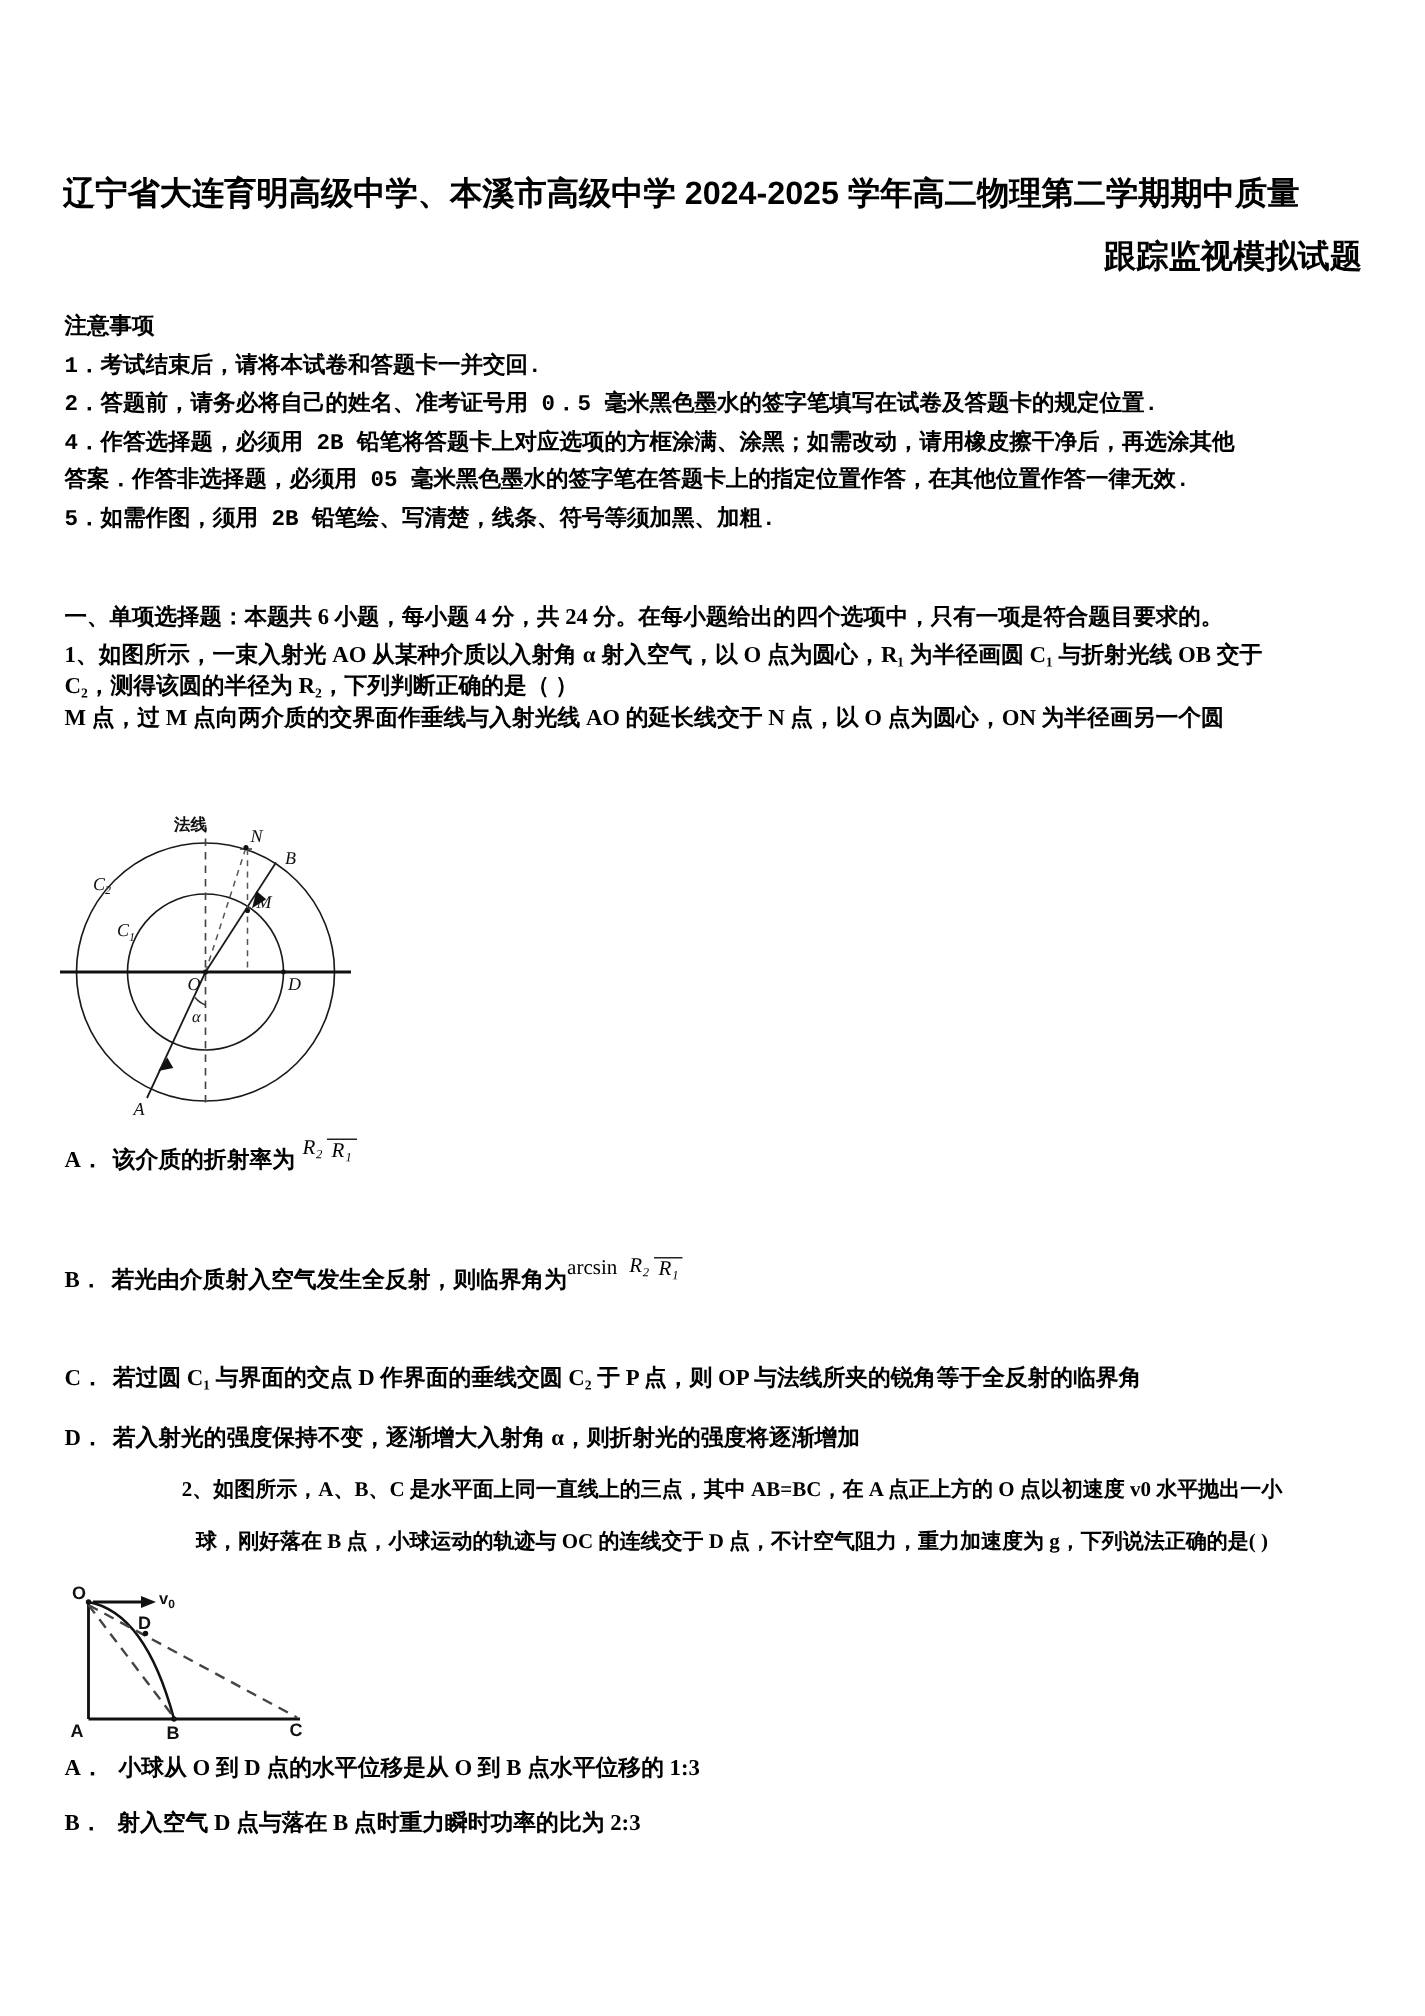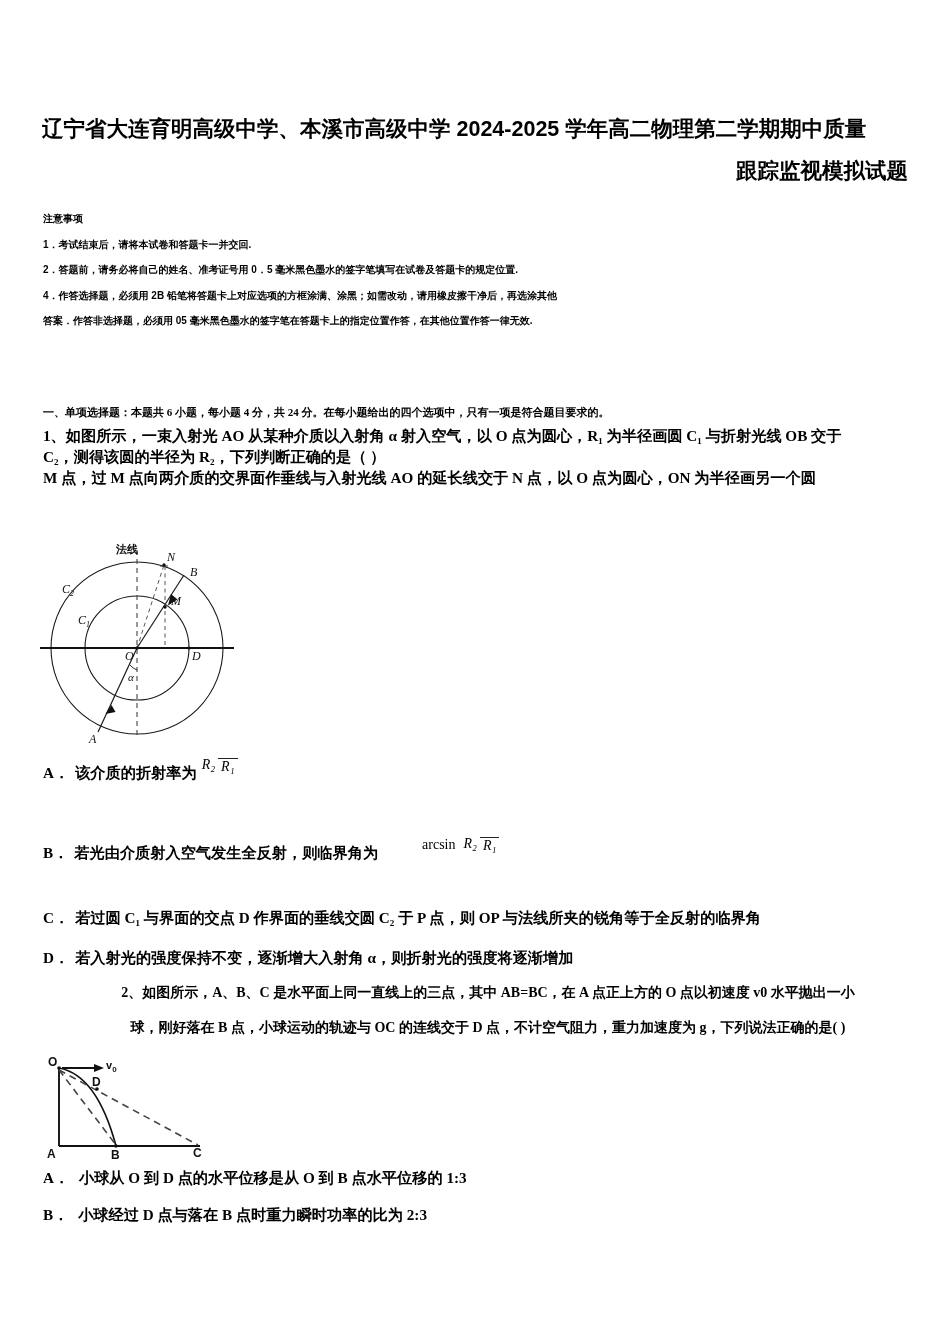--- a/index.html
+++ b/index.html
@@ -38,35 +38,35 @@
   }
   .doc-title .l1 { display: block; text-align: left; white-space: nowrap; }
   .doc-title .l2 { display: block; text-align: right; }
 
   
   .notice {
     position: absolute;
     left: 43px;
     top: 206px;
     width: 862px;
-    font-size: 10px;
+    font-size: 15px;
     line-height: 25.5px;
-    font-family: Liberation Sans, sans-serif;
+    font-family: Liberation Mono, monospace;
     font-weight: bold;
   }
   .notice .nline { display: block; white-space: nowrap; }
   .notice .wrapline { display: block; white-space: nowrap; }
 
   
   .section-head {
     position: absolute;
     left: 43px;
     top: 399px;
     width: 870px;
-    font-size: 11px;
+    font-size: 15px;
     line-height: 26px;
     font-weight: bold;
     white-space: nowrap;
   }
 
   
   .q1 {
     position: absolute;
     left: 43px;
     top: 426px;
@@ -120,21 +120,20 @@
   .frac .num { padding: 0 3px 1px 3px; }
   .frac .den { padding: 1px 3px 0 3px; border-top: 1.2px solid #222; }
   .arcsin-wrap {
     display: inline-flex;
     align-items: center;
     font-style: normal;
     font-weight: normal;
     font-size: 14px;
     position: relative;
     top: -9px;
-    margin-left: 44px;
   }
   .arcsin-wrap .fn { margin-right: 3px; font-family: "Liberation Serif", serif; }
   .arcsin-wrap .frac { top: 0; }
 
   
   .q2 {
     position: absolute;
     left: 43px;
     top: 984px;
     width: 890px;
@@ -177,20 +176,21 @@
     <span class="l1 cn">辽宁省大连育明高级中学、本溪市高级中学 2024-2025 学年高二物理第二学期期中质量</span>
     <span class="l2 cn">跟踪监视模拟试题</span>
   </div>
 
   <div class="notice">
     <span class="nline">注意事项</span>
     <span class="nline">1．考试结束后，请将本试卷和答题卡一并交回.</span>
     <span class="nline">2．答题前，请务必将自己的姓名、准考证号用 0．5 毫米黑色墨水的签字笔填写在试卷及答题卡的规定位置.</span>
     <span class="nline">4．作答选择题，必须用 2B 铅笔将答题卡上对应选项的方框涂满、涂黑；如需改动，请用橡皮擦干净后，再选涂其他</span>
     <span class="wrapline">答案．作答非选择题，必须用 05 毫米黑色墨水的签字笔在答题卡上的指定位置作答，在其他位置作答一律无效.</span>
+    <span class="nline">5．如需作图，须用 2B 铅笔绘、写清楚，线条、符号等须加黑、加粗.</span>
   </div>
 
   <div class="section-head">一、单项选择题：本题共 6 小题，每小题 4 分，共 24 分。在每小题给出的四个选项中，只有一项是符合题目要求的。</div>
 
   <div class="q1">
     <span class="ln ln1">1、如图所示，一束入射光 AO 从某种介质以入射角 α 射入空气，以 O 点为圆心，R₁ 为半径画圆 C₁ 与折射光线 OB 交于</span>
     <span class="ln ln3">C₂，测得该圆的半径为 R₂，下列判断正确的是（      ）</span>
     <span class="ln ln2">M 点，过 M 点向两介质的交界面作垂线与入射光线 AO 的延长线交于 N 点，以 O 点为圆心，ON 为半径画另一个圆</span>
   </div>
 
@@ -306,16 +306,16 @@
       <text x="153" y="104" font-family="'Liberation Sans', sans-serif" font-size="12" font-weight="bold" fill="#111">C</text>
     </svg>
   </div>
 
   <div class="q2opt q2optA">
     <span>A</span><span>．</span>
     <span style="margin-left:6px;">小球从 O 到 D 点的水平位移是从 O 到 B 点水平位移的 1:3</span>
   </div>
   <div class="q2opt q2optB">
     <span>B</span><span>．</span>
-    <span style="margin-left:6px;">小球经过 D 点与落在 B 点时重力瞬时功率的比为 2:3</span>
+    <span style="margin-left:6px;">射入空气 D 点与落在 B 点时重力瞬时功率的比为 2:3</span>
   </div>
 
 </div>
 
 </body></html>

